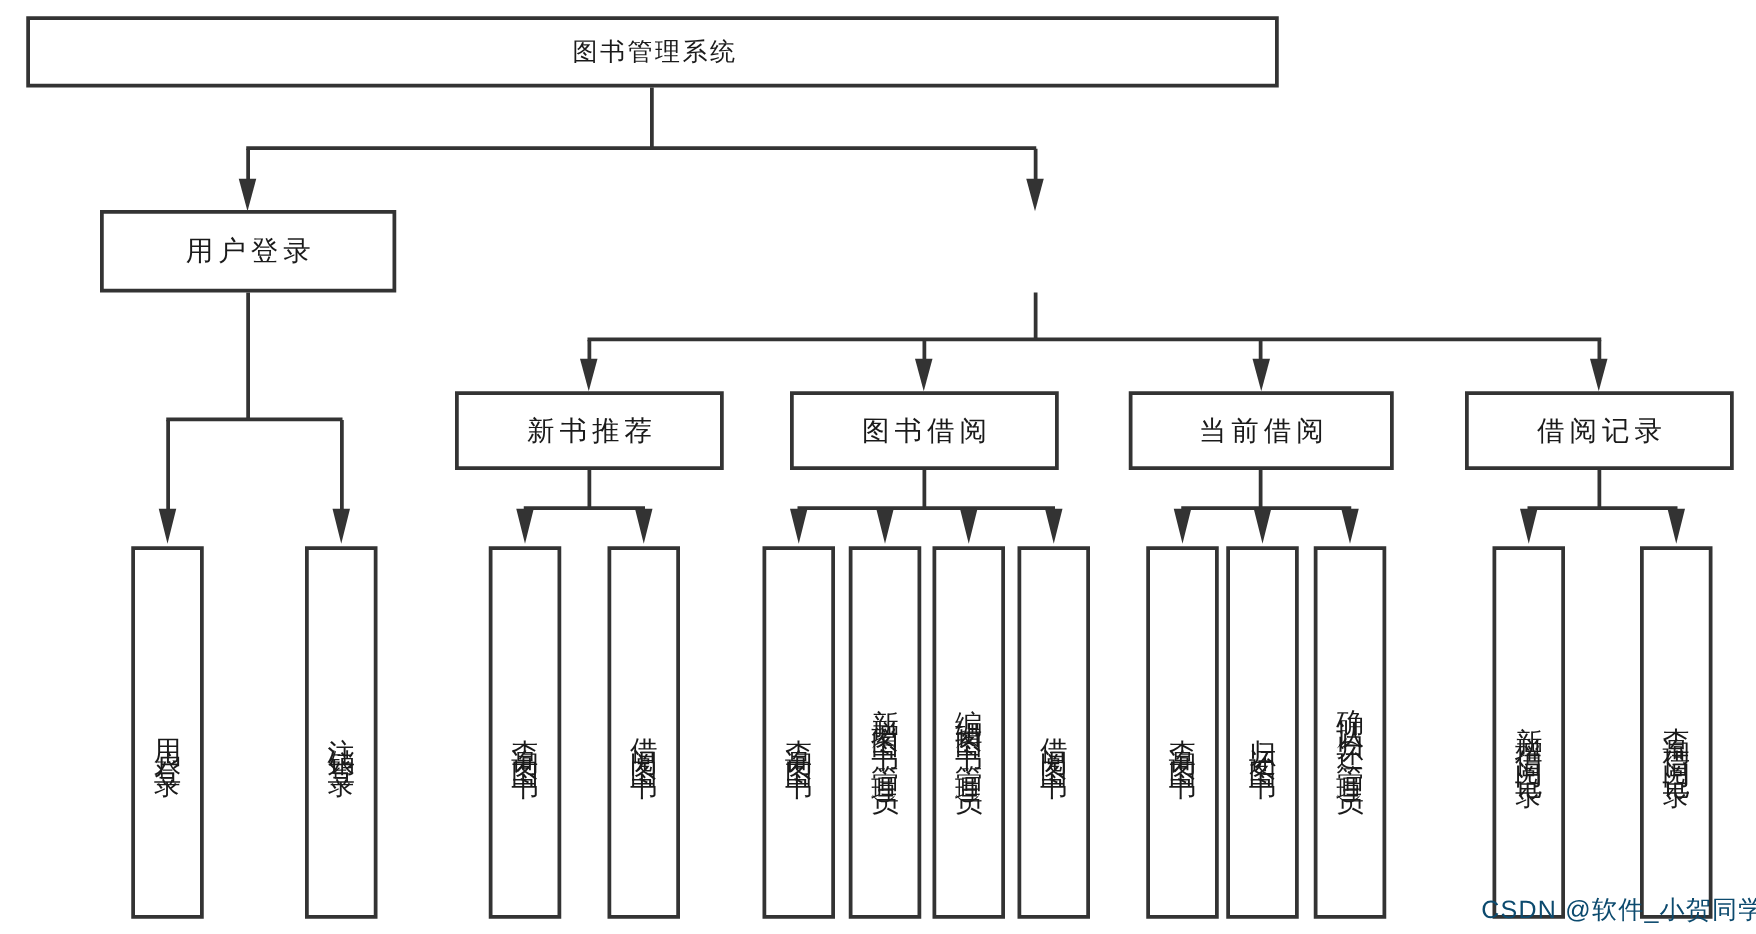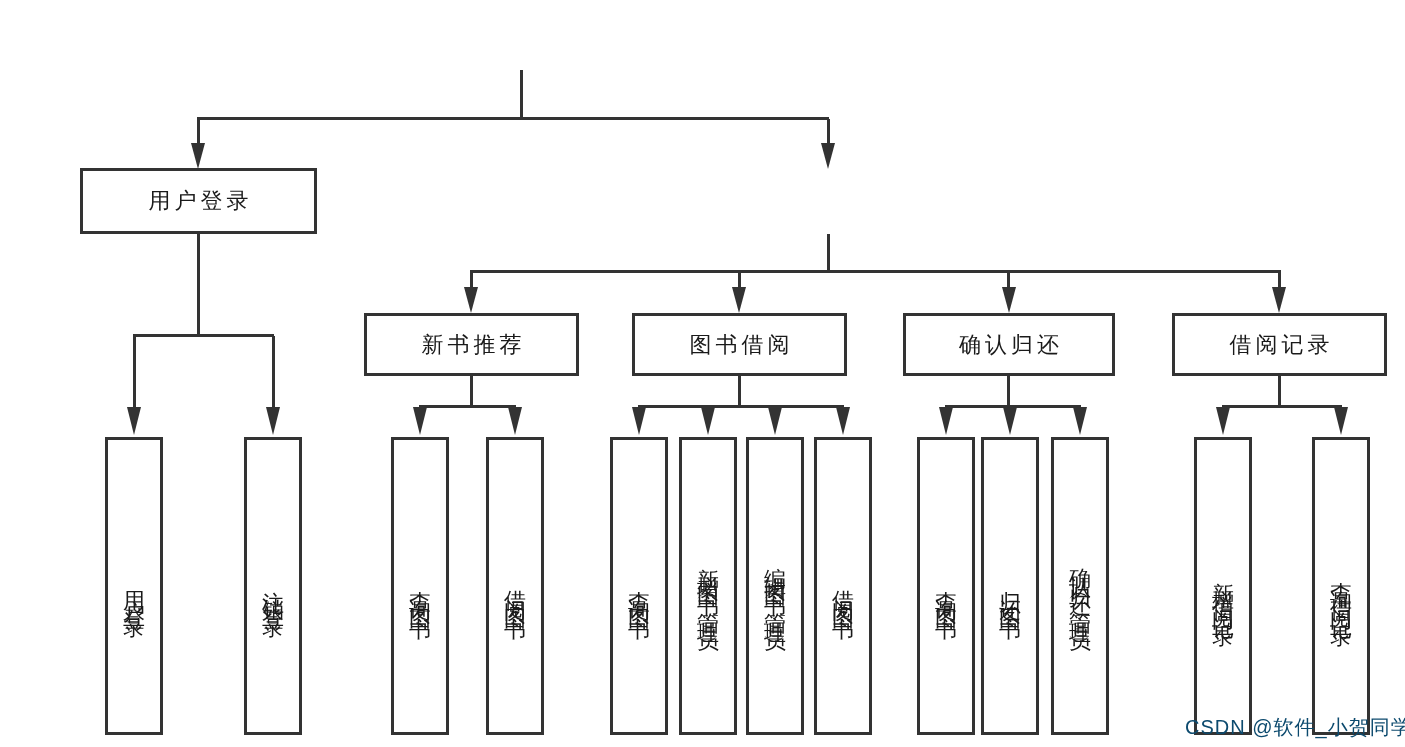--- a/index.html
+++ b/index.html
@@ -27,20 +27,23 @@
   #watermark{
     position:absolute;left:1185px;top:714px;font-size:20px;letter-spacing:1px;
     color:#0c4a6e;white-space:nowrap;z-index:5;
   }
 </style>
 </head>
 <body>
 
 <div id="canvas">
 
+  <div class="box root-box" style="left:21px;top:13px;width:1002px;height:57px;">
+    <span>图书管理系统</span>
+  </div>
 
   <div class="vline" style="left:520px;top:70px;height:48px;"></div>
   <div class="hline" style="left:197px;top:117px;width:632px;"></div>
   <div class="vline" style="left:197px;top:119px;height:27px;"></div>
   <div class="arr arr26" style="left:191px;top:143px;"></div>
   <div class="vline" style="left:827px;top:119px;height:27px;"></div>
   <div class="arr arr26" style="left:821px;top:143px;"></div>
 
   <div class="box hbox" style="left:80px;top:168px;width:237px;height:66px;">
     <span>用户登录</span>
@@ -64,21 +67,21 @@
   <div class="vline" style="left:1278px;top:272px;height:17px;"></div>
   <div class="arr arr26" style="left:1272px;top:287px;"></div>
 
   <div class="box hbox" style="left:364px;top:313px;width:215px;height:63px;">
     <span>新书推荐</span>
   </div>
   <div class="box hbox" style="left:632px;top:313px;width:215px;height:63px;">
     <span>图书借阅</span>
   </div>
   <div class="box hbox" style="left:903px;top:313px;width:212px;height:63px;">
-    <span>确认归还</span>
+    <span>当前借阅</span>
   </div>
   <div class="box hbox" style="left:1172px;top:313px;width:215px;height:63px;">
     <span>借阅记录</span>
   </div>
 
   <div class="vline" style="left:470px;top:376px;height:31px;"></div>
   <div class="hline" style="left:419px;top:405px;width:97px;"></div>
   <div class="arr arr28" style="left:413px;top:407px;"></div>
   <div class="arr arr28" style="left:508px;top:407px;"></div>
 

